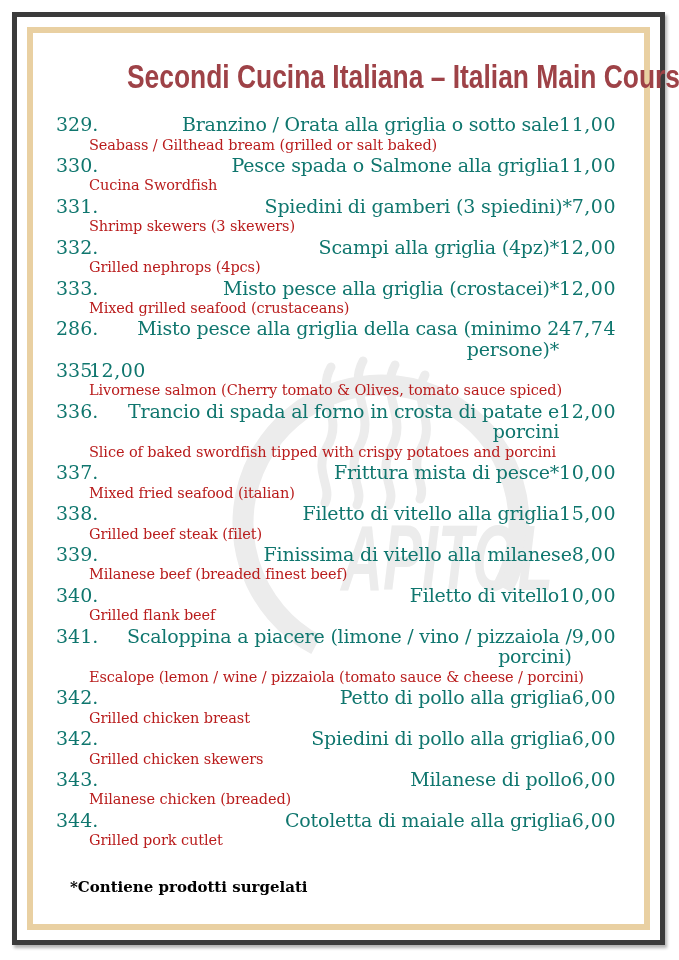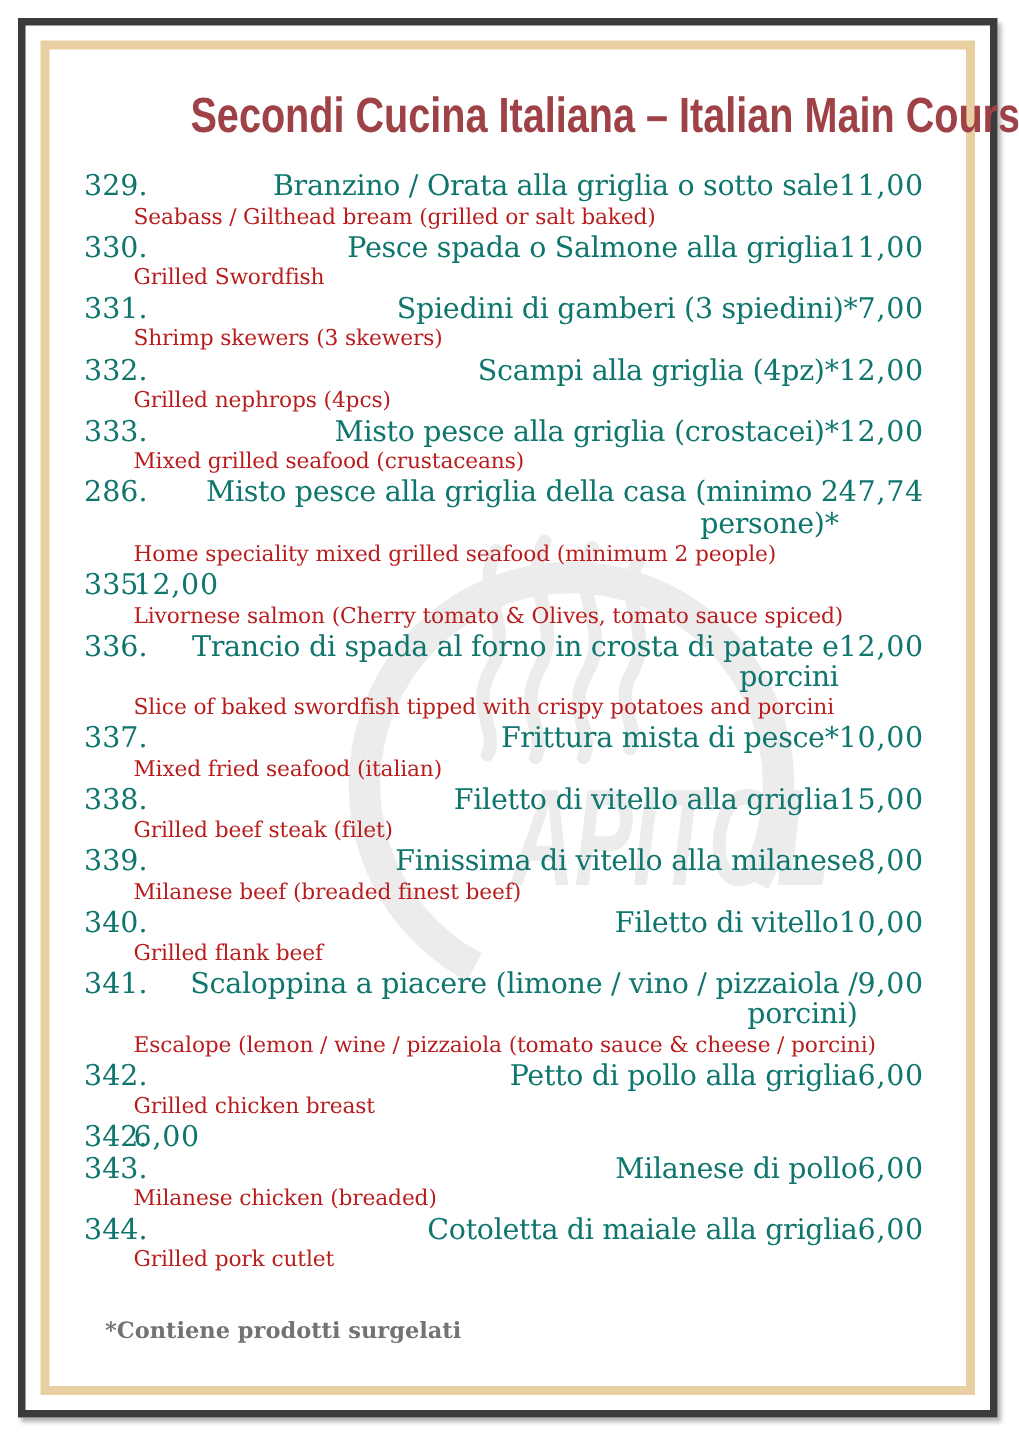--- a/index.html
+++ b/index.html
@@ -68,21 +68,21 @@
     color: #b91c1c;
     font-size: 14.5px;
     line-height: 20.3px;
     letter-spacing: -0.1px;
   }
   .footer-note {
     position: absolute;
     left: 37px;
     top: 845px;
     font-weight: bold;
-    color: #737373;
+    color: #000000;
     font-size: 15px;
   }
 </style>
 </head>
 <body>
 
 <div class="paper">
   <div class="inner-frame">
 
     <svg class="watermark" viewBox="0 0 365 315" xmlns="http://www.w3.org/2000/svg" aria-hidden="true">
@@ -110,21 +110,21 @@
     </div>
     <div class="item-desc">Seabass / Gilthead bream (grilled or salt baked)</div>
   </div>
 
   <div class="menu-item">
     <div class="item-row">
       <span class="item-num">330.</span>
       <span class="item-name">Pesce spada o Salmone alla griglia</span>
       <span class="item-price">11,00</span>
     </div>
-    <div class="item-desc">Grilled Swordfish</div>
+    <div class="item-desc">Cucina Swordfish</div>
   </div>
 
   <div class="menu-item">
     <div class="item-row">
       <span class="item-num">331.</span>
       <span class="item-name">Spiedini di gamberi (3 spiedini)*</span>
       <span class="item-price">7,00</span>
     </div>
     <div class="item-desc">Shrimp skewers (3 skewers)</div>
   </div>
@@ -146,21 +146,20 @@
     </div>
     <div class="item-desc">Mixed grilled seafood (crustaceans)</div>
   </div>
 
   <div class="menu-item">
     <div class="item-row">
       <span class="item-num">286.</span>
       <span class="item-name">Misto pesce alla griglia della casa (minimo 2 persone)*</span>
       <span class="item-price">47,74</span>
     </div>
-    <div class="item-desc">Home speciality mixed grilled seafood (minimum 2 people)</div>
   </div>
 
   <div class="menu-item">
     <div class="item-row">
       <span class="item-num">335.</span>
       <span class="item-price">12,00</span>
     </div>
     <div class="item-desc">Livornese salmon (Cherry tomato &amp; Olives, tomato sauce spiced)</div>
   </div>
 
@@ -223,22 +222,24 @@
       <span class="item-num">342.</span>
       <span class="item-name">Petto di pollo alla griglia</span>
       <span class="item-price">6,00</span>
     </div>
     <div class="item-desc">Grilled chicken breast</div>
   </div>
 
   <div class="menu-item">
     <div class="item-row">
       <span class="item-num">342.</span>
-      <span class="item-price">6,00</span>
-    </div>
+      <span class="item-name">Spiedini di pollo alla griglia</span>
+      <span class="item-price">6,00</span>
+    </div>
+    <div class="item-desc">Grilled chicken skewers</div>
   </div>
 
   <div class="menu-item">
     <div class="item-row">
       <span class="item-num">343.</span>
       <span class="item-name">Milanese di pollo</span>
       <span class="item-price">6,00</span>
     </div>
     <div class="item-desc">Milanese chicken (breaded)</div>
   </div>

